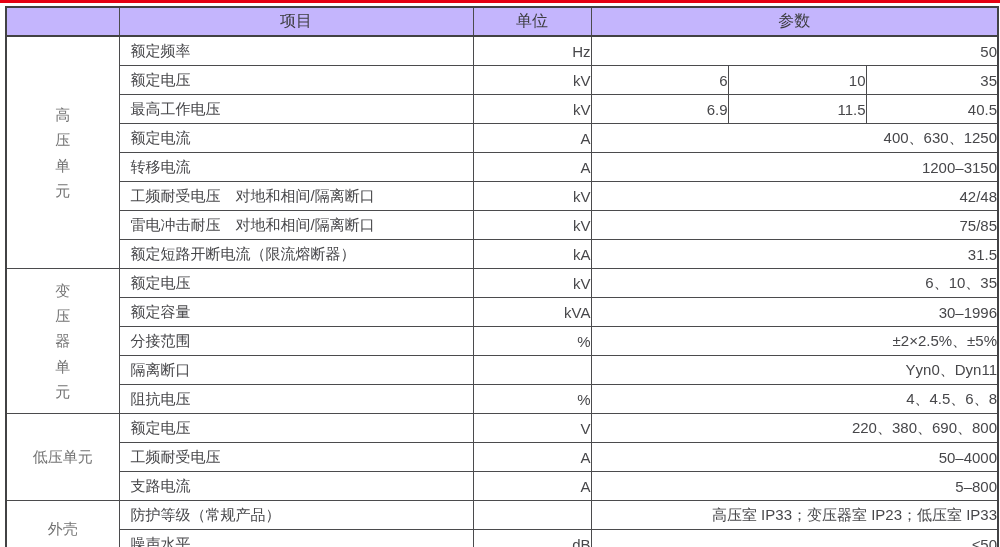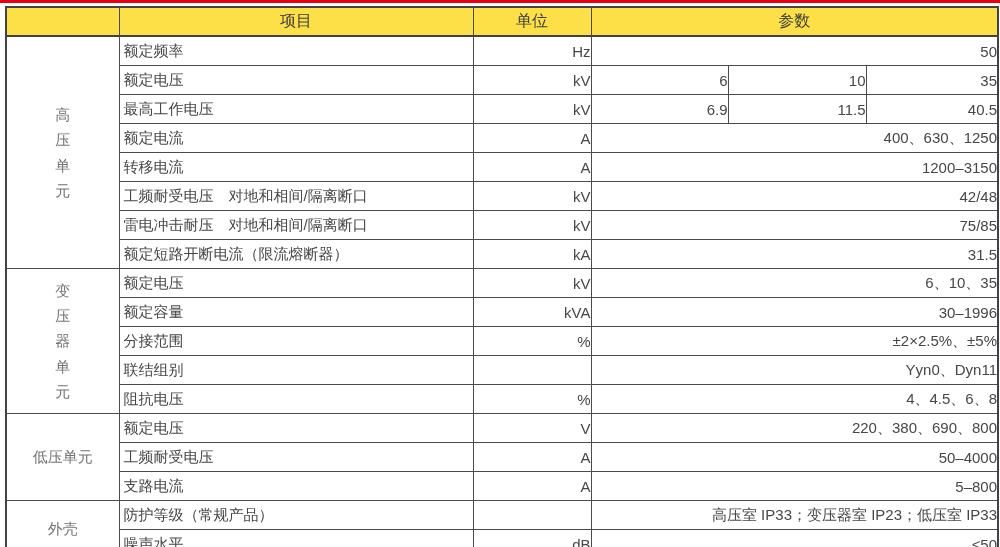--- a/index.html
+++ b/index.html
@@ -42,31 +42,31 @@
 
   th, td {
     border: 1px solid #4b4b4d;
     padding: 0;
     font-weight: 400;
     overflow: hidden;
     white-space: nowrap;
   }
   tr.hdr th {
     height: 27px;
-    background: #fde047;
+    background: #c4b5fd;
     font-size: 16px;
     text-align: center;
     color: #3d3d40;
     border-bottom: 2px solid #424244;
   }
   tr.row td { height: 28px; font-size: 15px; background: #ffffff; }
 
   td.item {
     text-align: left;
-    padding-left: 4px;
+    padding-left: 11px;
   }
   td.unit, td.param { text-align: right; }
   td.group {
     text-align: center;
     vertical-align: middle;
     font-size: 15px;
     color: #737373;
     white-space: normal;
   }
   .vlabel {
@@ -158,21 +158,21 @@
       <td class="item">额定容量</td>
       <td class="unit">kVA</td>
       <td class="param" colspan="3">30–1996</td>
     </tr>
     <tr class="row">
       <td class="item">分接范围</td>
       <td class="unit">%</td>
       <td class="param" colspan="3">±2×2.5%、±5%</td>
     </tr>
     <tr class="row">
-      <td class="item">联结组别</td>
+      <td class="item">隔离断口</td>
       <td class="unit"></td>
       <td class="param" colspan="3">Yyn0、Dyn11</td>
     </tr>
     <tr class="row">
       <td class="item">阻抗电压</td>
       <td class="unit">%</td>
       <td class="param" colspan="3">4、4.5、6、8</td>
     </tr>
 
     <tr class="row">

